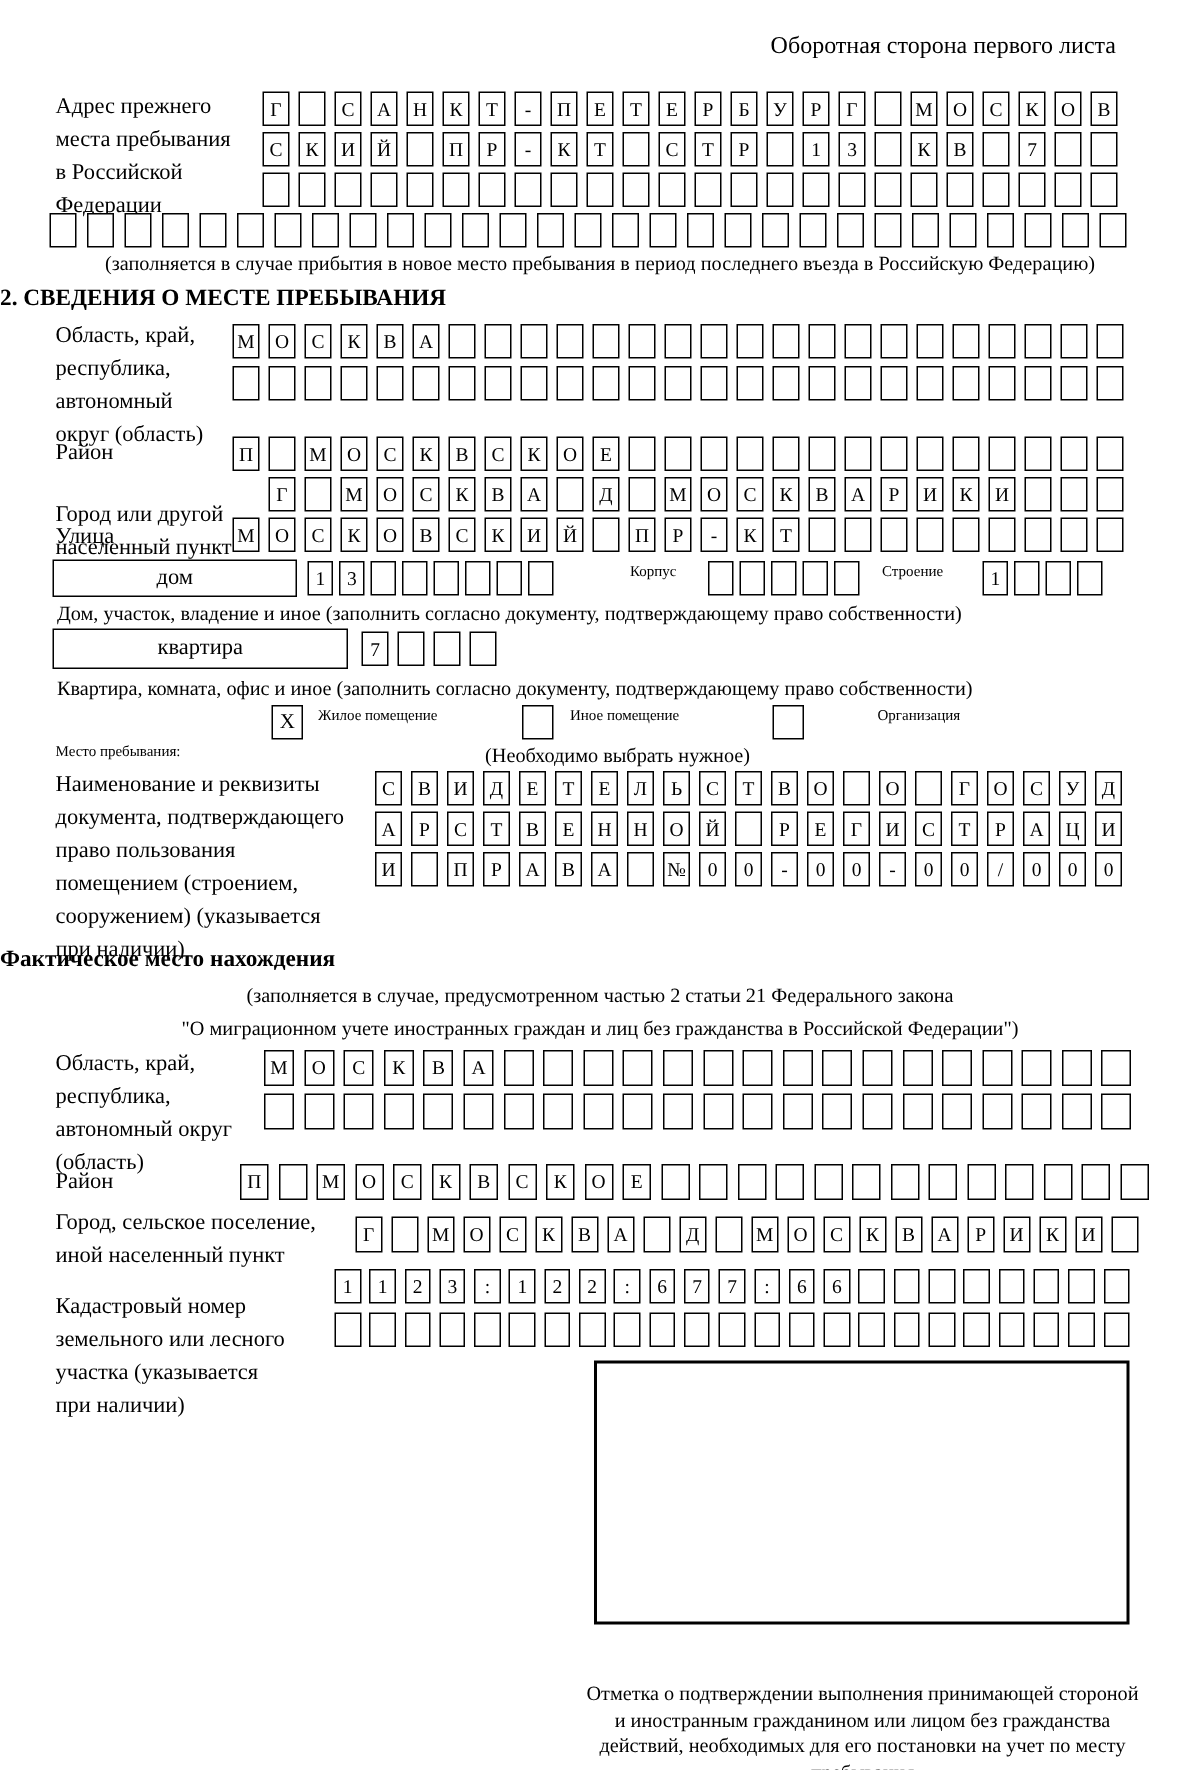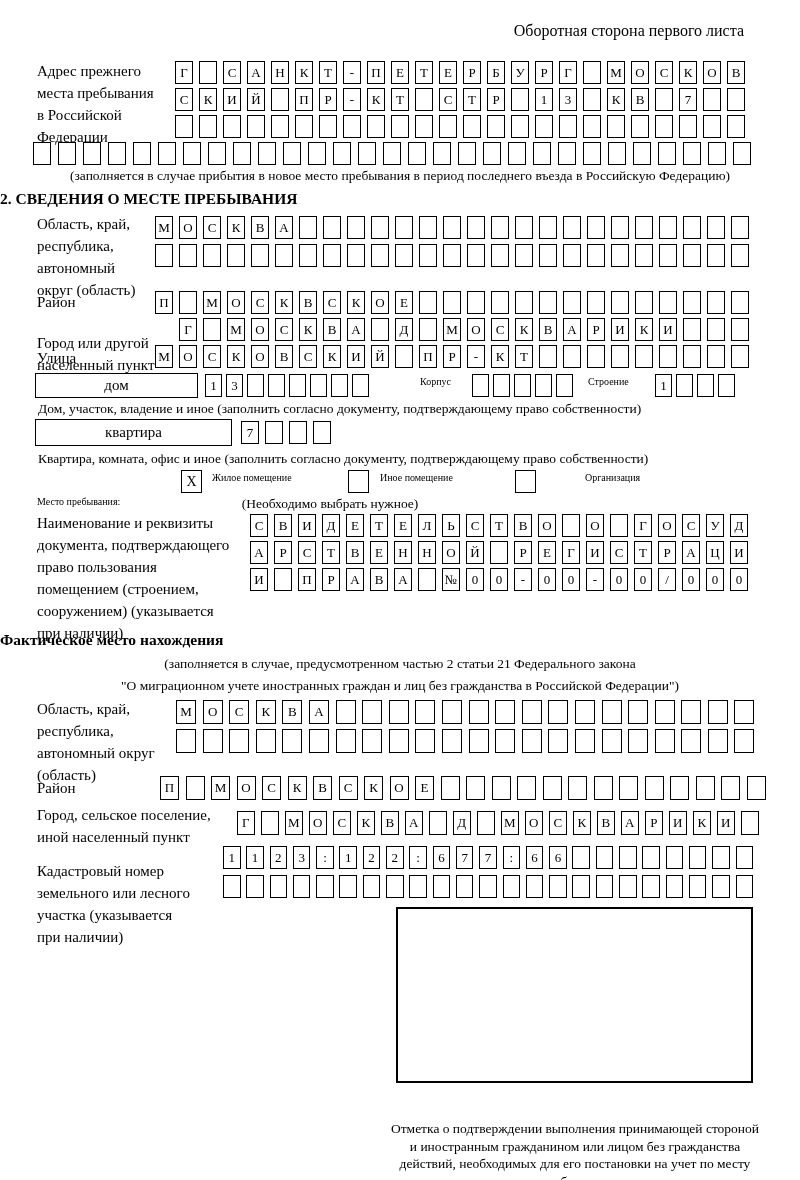--- a/index.html
+++ b/index.html
@@ -343,21 +343,21 @@
     </div>
   <div class="small-note" style="left:38px;top:451px;">Квартира, комната, офис и иное (заполнить согласно документу, подтверждающему право собственности)</div>
 
   <div class="inline-lbl" style="left:37px;top:496px;">Место пребывания:</div>
   <div class="checkbox" style="left:181px;top:470px;">X</div>
   <div class="inline-lbl" style="left:212px;top:472px;">Жилое помещение</div>
   <div class="checkbox" style="left:348px;top:470px;"></div>
   <div class="inline-lbl" style="left:380px;top:472px;">Иное помещение</div>
   <div class="checkbox" style="left:515px;top:470px;"></div>
   <div class="inline-lbl" style="left:567px;top:472px;margin-left:18px;">Организация</div>
-  <div class="small-note" style="left:160px;top:496px;width:340px;text-align:center;">(Необходимо выбрать нужное)</div>
+  <div class="small-note" style="left:160px;top:496px;width:340px;text-align:right;">(Необходимо выбрать нужное)</div>
 
   <div class="lbl" style="left:37px;top:512px;width:210px;">Наименование и реквизиты
 документа, подтверждающего
 право пользования
 помещением (строением,
 сооружением) (указывается
 при наличии)</div>
   <div class="cellrow r-main" style="left:250px;top:514px;">
       <div class="cell">С</div>
       <div class="cell">В</div>

